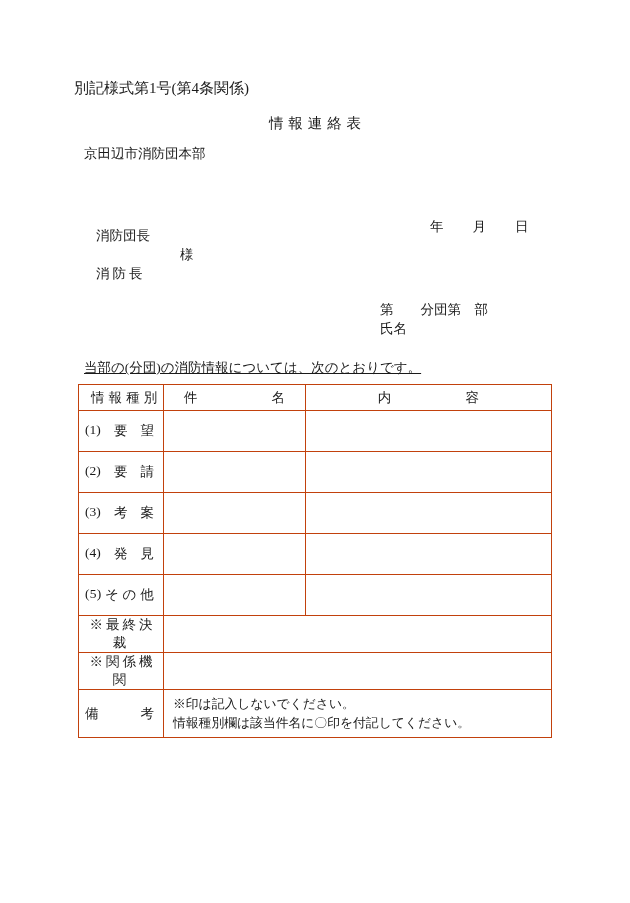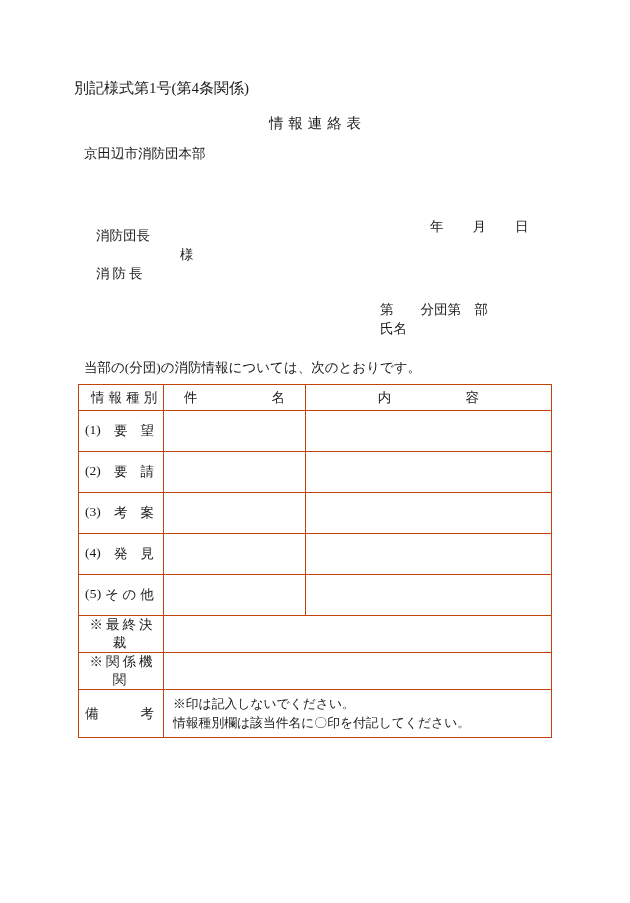--- a/index.html
+++ b/index.html
@@ -88,20 +88,21 @@
   .sender-name {
     left: 380px;
     top: 321px;
     font-size: 13.5px;
   }
 
   .lead-sentence {
     left: 84px;
     top: 360px;
     font-size: 13.5px;
+    text-decoration: underline;
   }
 
   
   .form-table {
     position: absolute;
     left: 78px;
     top: 384px;
     width: 473px;
     border-collapse: collapse;
     table-layout: fixed;

